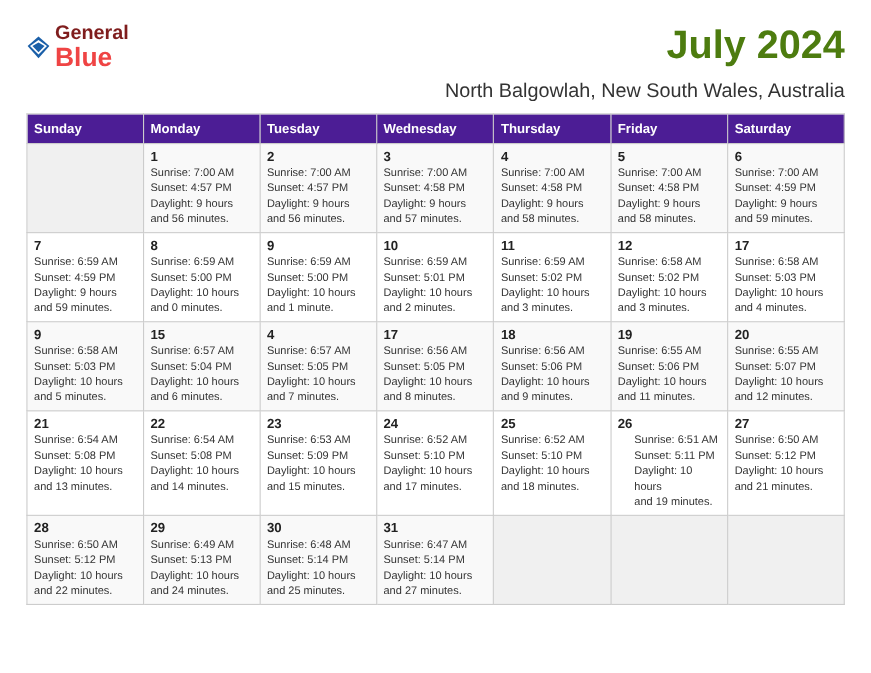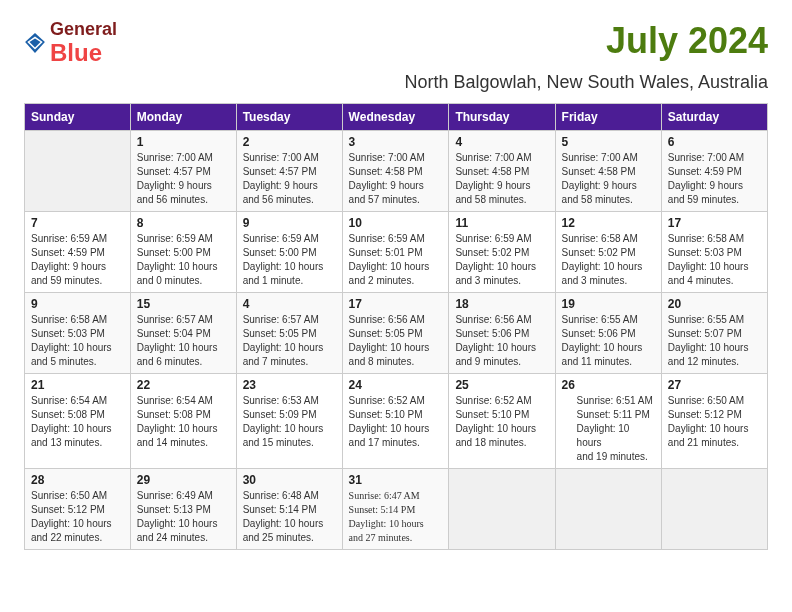--- a/index.html
+++ b/index.html
@@ -346,21 +346,21 @@
           </td>
           <td>
             <span class="day-num">30</span>
             <div class="day-info" style="white-space: pre-line;">Sunrise: 6:48 AM
 Sunset: 5:14 PM
 Daylight: 10 hours
 and 25 minutes.</div>
           </td>
           <td>
             <span class="day-num">31</span>
-            <div class="day-info" style="white-space: pre-line; font-family: Liberation Serif, serif;">Sunrise: 6:47 AM
+            <div class="day-info" style="white-space: pre-line;">Sunrise: 6:47 AM
 Sunset: 5:14 PM
 Daylight: 10 hours
 and 27 minutes.</div>
           </td>
           <td class="empty"></td>
           <td class="empty"></td>
           <td class="empty"></td>
         </tr>
       </tbody>
   </table>

